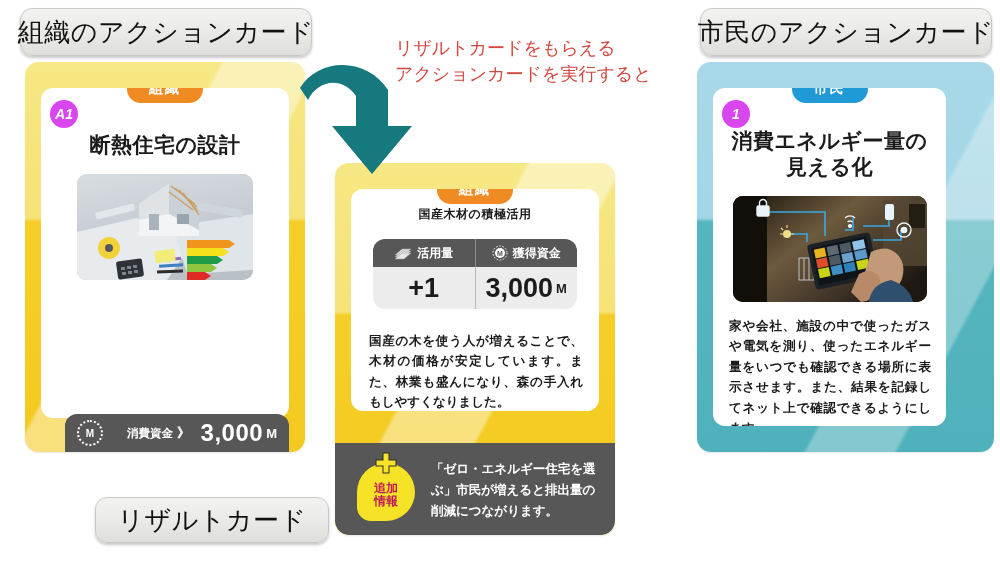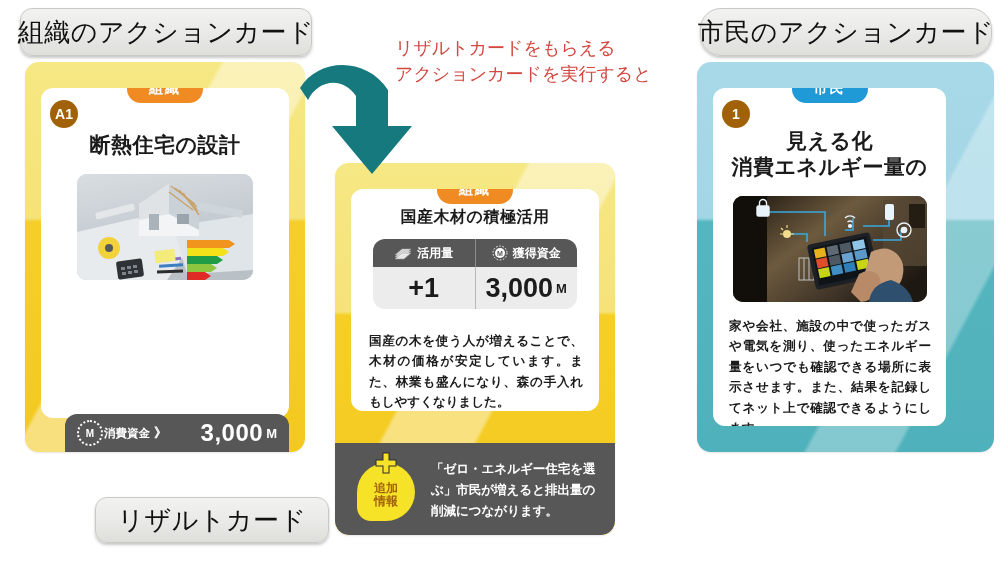--- a/index.html
+++ b/index.html
@@ -76,24 +76,25 @@
     display:flex;align-items:center;justify-content:center;
     color:#fff;font-size:14px;font-weight:bold;letter-spacing:2px;
     z-index:6;
   }
   .pill-org{background:#ef8b22;border-radius:14px;top:-13px;height:28px;}
   .pill-cit{background:#1f9ad6;border-radius:14px;top:-13px;height:28px;}
 
   .card-num{
     position:absolute;
     width:28px;height:28px;border-radius:50%;
-    background:#a16207;color:#fff;
+    background:#d946ef;color:#fff;
     display:flex;align-items:center;justify-content:center;
     font-size:14px;font-weight:bold;
     z-index:7;
+    font-style:italic;
   }
 
   .card-title{
     position:absolute;left:0;right:0;
     text-align:center;
     font-size:21px;font-weight:bold;color:#1b1b1b;
     letter-spacing:.5px;line-height:1.25;
   }
 
   .card-photo{
@@ -120,21 +121,21 @@
     display:flex;align-items:center;
     z-index:8;
   }
   .coin{
     width:22px;height:22px;border-radius:50%;
     border:2px dotted #fff;
     display:flex;align-items:center;justify-content:center;
     color:#fff;font-size:10px;font-weight:bold;
     flex:none;
   }
-  .cost-label{color:#fff;font-size:11.5px;font-weight:bold;letter-spacing:0;margin-left:1px;}
+  .cost-label{color:#fff;font-size:11.5px;font-weight:bold;letter-spacing:0;margin-left:24px;}
   .cost-arrow{color:#fff;font-size:13px;margin-left:4px;font-weight:bold;}
   .cost-value{color:#fff;font-size:24px;font-weight:bold;letter-spacing:.5px;margin-left:auto;}
   .cost-unit{font-size:13px;font-weight:bold;margin-left:3px;}
 
   
   .stat-box{
     position:absolute;
     border-radius:12px;
     overflow:hidden;
     border:0;
@@ -163,21 +164,21 @@
     background:#575757;
     border-radius:0 0 14px 14px;
     z-index:9;
   }
   .extra-badge{
     position:absolute;
     width:58px;height:58px;
     background:#f6e227;
     border-radius:50% 50% 50% 14px;
     display:flex;flex-direction:column;align-items:center;justify-content:center;
-    color:#a16207;font-size:12px;font-weight:bold;line-height:1.08;
+    color:#be185d;font-size:12px;font-weight:bold;line-height:1.08;
   }
   .extra-plus{
     position:absolute;top:-12px;left:50%;transform:translateX(-50%);
     width:26px;height:26px;
   }
   .extra-text{
     position:absolute;
     color:#fff;font-size:12.6px;font-weight:bold;line-height:1.66;
     letter-spacing:-.1px;
   }
@@ -279,21 +280,21 @@
     </div>
   </div>
 
   <div class="card frame-yellow" style="left:335px;top:163px;width:280px;height:372px;">
     <div class="frame-gloss"></div>
 
     <div class="card-inner" style="left:16px;top:26px;width:248px;height:222px;">
 
       <div class="type-pill pill-org" style="min-width:76px;">組織</div>
 
-      <div class="card-title" style="top:18px;font-size:16px;">国産木材の積極活用</div>
+      <div class="card-title" style="top:18px;font-size:12px;">国産木材の積極活用</div>
 
       <div class="stat-box" style="left:22px;top:50px;width:204px;">
         <div class="stat-head">
           <div class="cell">
             <svg width="18" height="14" viewBox="0 0 18 14">
               <g fill="#e8e8e8" stroke="#9a9a9a" stroke-width=".6">
                 <polygon points="1,9 8,3 17,3 10,9"></polygon>
                 <polygon points="1,11 8,5 17,5 10,11"></polygon>
                 <polygon points="1,13 8,7 17,7 10,13"></polygon>
               </g>
@@ -337,22 +338,22 @@
   <div class="card frame-cyan" style="left:697px;top:62px;width:265px;height:390px;padding-left:32px;">
     <div class="frame-gloss"></div>
 
     <div class="card-inner" style="left:16px;top:26px;width:233px;height:338px;">
 
       <div class="type-pill pill-cit" style="min-width:76px;">市民</div>
 
       <div class="card-num" style="left:9px;top:12px;">1</div>
 
       <div class="card-title" style="top:40px;">
+        <div>消費エネルギー量の</div>
         <div>見える化</div>
-        <div>消費エネルギー量の</div>
       </div>
 
       <div class="card-photo" style="left:20px;top:108px;width:194px;height:106px;background:#16120d;">
         <svg viewBox="0 0 194 106" width="194" height="106">
           <defs>
             <linearGradient id="ph2" x1="0" y1="0" x2="1" y2="0.7">
               <stop offset="0" stop-color="#17120c"></stop>
                 <stop offset=".45" stop-color="#6d5a3e"></stop>
               <stop offset=".8" stop-color="#3d3226"></stop>
                 <stop offset="1" stop-color="#1d1811"></stop>
@@ -441,21 +442,21 @@
     <div>アクションカードを実行すると</div>
   </div>
 
   <div class="callout" style="left:20px;top:8px;width:290px;height:46px;">
     <span>組織のアクションカード</span>
     <svg class="tail" style="left:34px;top:44px;" width="42" height="34" viewBox="0 0 42 34">
       <polygon points="0,0 30,0 34,32" fill="#e6e6e3" stroke="#cccdc8" stroke-width="1"></polygon>
     </svg>
   </div>
 
-  <div class="callout" style="left:700px;top:8px;width:290px;height:46px;border-radius:21px;">
+  <div class="callout" style="left:700px;top:8px;width:290px;height:46px;">
     <span>市民のアクションカード</span>
     <svg class="tail" style="left:12px;top:44px;" width="42" height="34" viewBox="0 0 42 34">
       <polygon points="0,0 30,0 34,32" fill="#e6e6e3" stroke="#cccdc8" stroke-width="1"></polygon>
     </svg>
   </div>
 
   <div class="callout" style="left:95px;top:497px;width:232px;height:44px;">
     <span>リザルトカード</span>
     <svg class="tail" style="left:222px;top:2px;" width="46" height="34" viewBox="0 0 46 34">
       <polygon points="0,2 0,30 42,0" fill="#e6e6e3" stroke="#cccdc8" stroke-width="1"></polygon>

